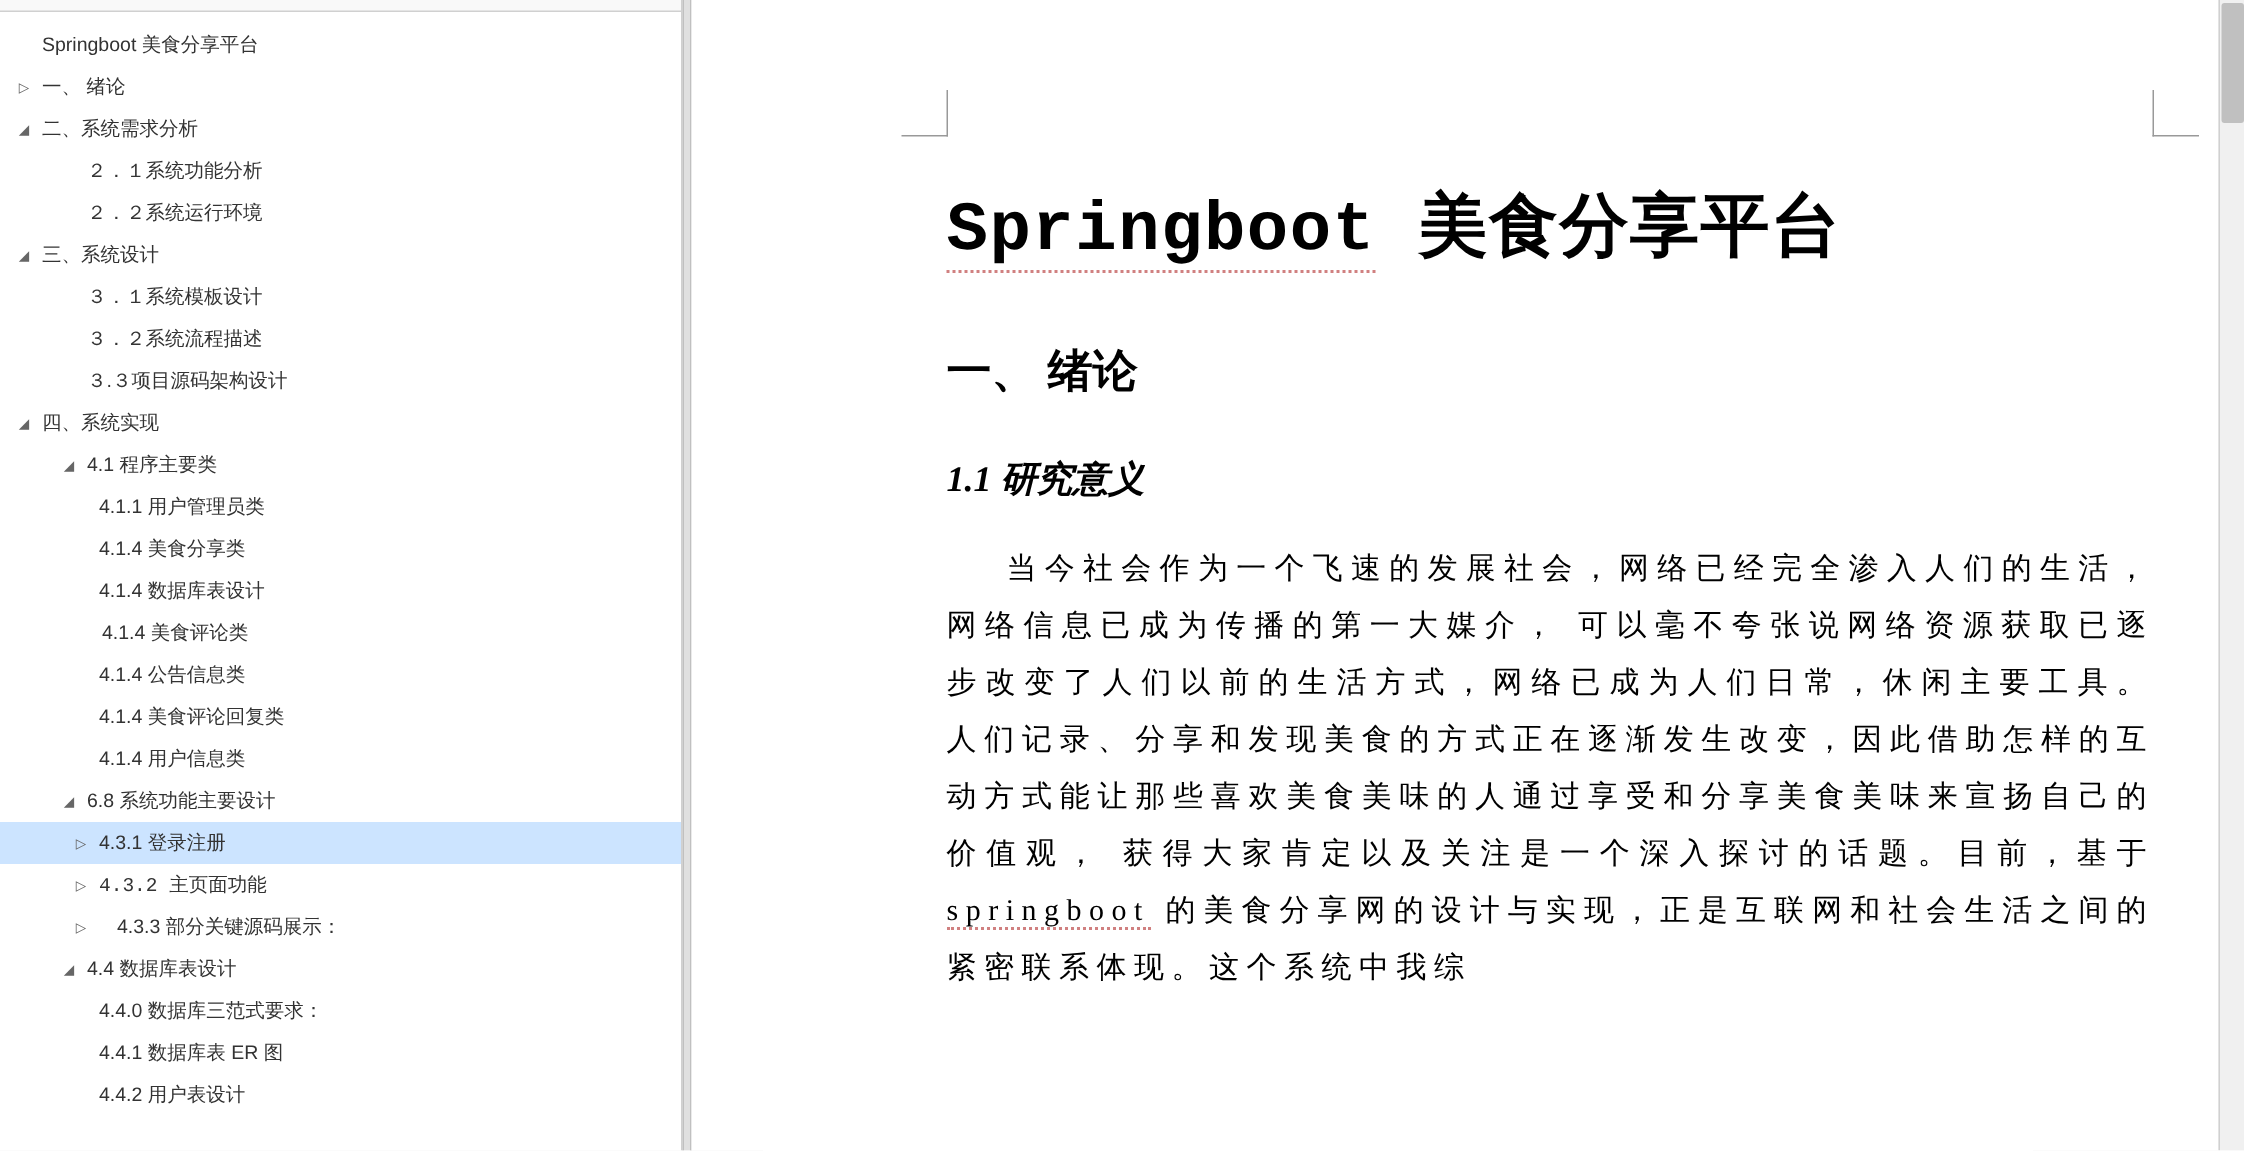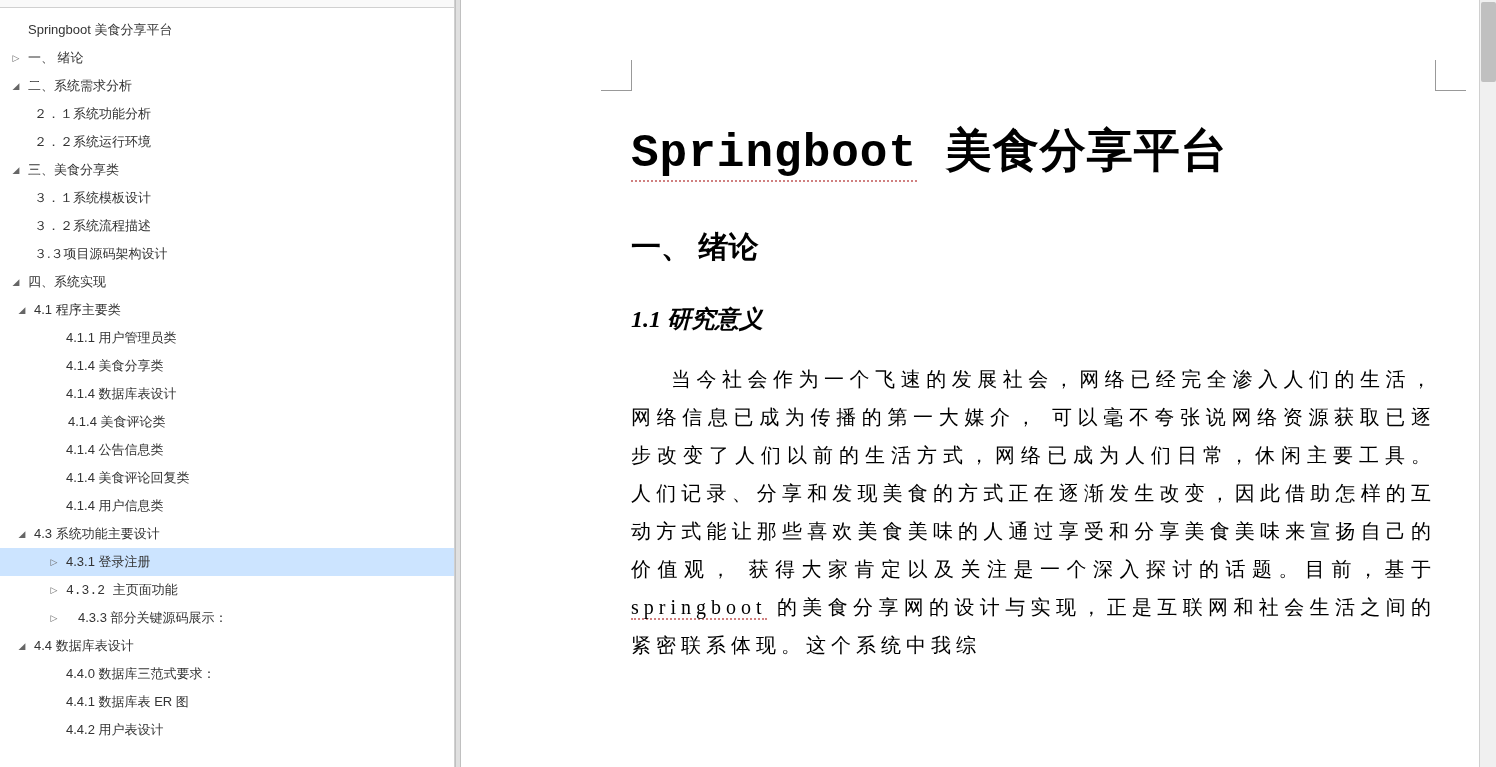--- a/index.html
+++ b/index.html
@@ -43,21 +43,21 @@
 .twisty {
   width: 12px;
   font-size: 9px;
   color: #666;
   display: inline-block;
   text-align: center;
 }
 .twisty.blank { visibility: hidden; }
 .indent-0 { padding-left: 10px; }
 .indent-1 { padding-left: 10px; }
-.indent-2 { padding-left: 16px; }
+.indent-2 { padding-left: 40px; }
 .indent-3 { padding-left: 48px; }
 .resize-handle {
   width: 6px;
   background: #e0e0e0;
   cursor: col-resize;
   border-left: 1px solid #c0c0c0;
   border-right: 1px solid #c0c0c0;
 }
 .document-area {
   flex: 1;
@@ -165,21 +165,21 @@
       <div class="outline-item indent-2">
         <span class="twisty blank">▷</span>
         <span style="margin-left: 6px;">２．１系统功能分析</span>
       </div>
       <div class="outline-item indent-2">
         <span class="twisty blank">▷</span>
         <span style="margin-left: 6px;">２．２系统运行环境</span>
       </div>
       <div class="outline-item indent-1">
         <span class="twisty">◢</span>
-        <span style="margin-left: 6px;">三、美食分享类</span>
+        <span style="margin-left: 6px;">三、系统设计</span>
       </div>
       <div class="outline-item indent-2">
         <span class="twisty blank">▷</span>
         <span style="margin-left: 6px;">３．１系统模板设计</span>
       </div>
       <div class="outline-item indent-2">
         <span class="twisty blank">▷</span>
         <span style="margin-left: 6px;">３．２系统流程描述</span>
       </div>
       <div class="outline-item indent-2">
@@ -217,21 +217,21 @@
       <div class="outline-item indent-3">
         <span class="twisty blank">▷</span>
         <span style="margin-left: 6px;">4.1.4 美食评论回复类</span>
       </div>
       <div class="outline-item indent-3">
         <span class="twisty blank">▷</span>
         <span style="margin-left: 6px;">4.1.4 用户信息类</span>
       </div>
       <div class="outline-item indent-2">
         <span class="twisty">◢</span>
-        <span style="margin-left: 6px;">4.3 系统功能主要设计</span>
+        <span style="margin-left: 6px;">6.8 系统功能主要设计</span>
       </div>
       <div class="outline-item indent-3 selected">
         <span class="twisty">▷</span>
         <span style="margin-left: 6px;">4.3.1 登录注册</span>
       </div>
       <div class="outline-item indent-3">
         <span class="twisty">▷</span>
         <span style="margin-left: 6px; font-family: Liberation Mono, monospace;">4.3.2  主页面功能</span>
       </div>
       <div class="outline-item indent-3">

